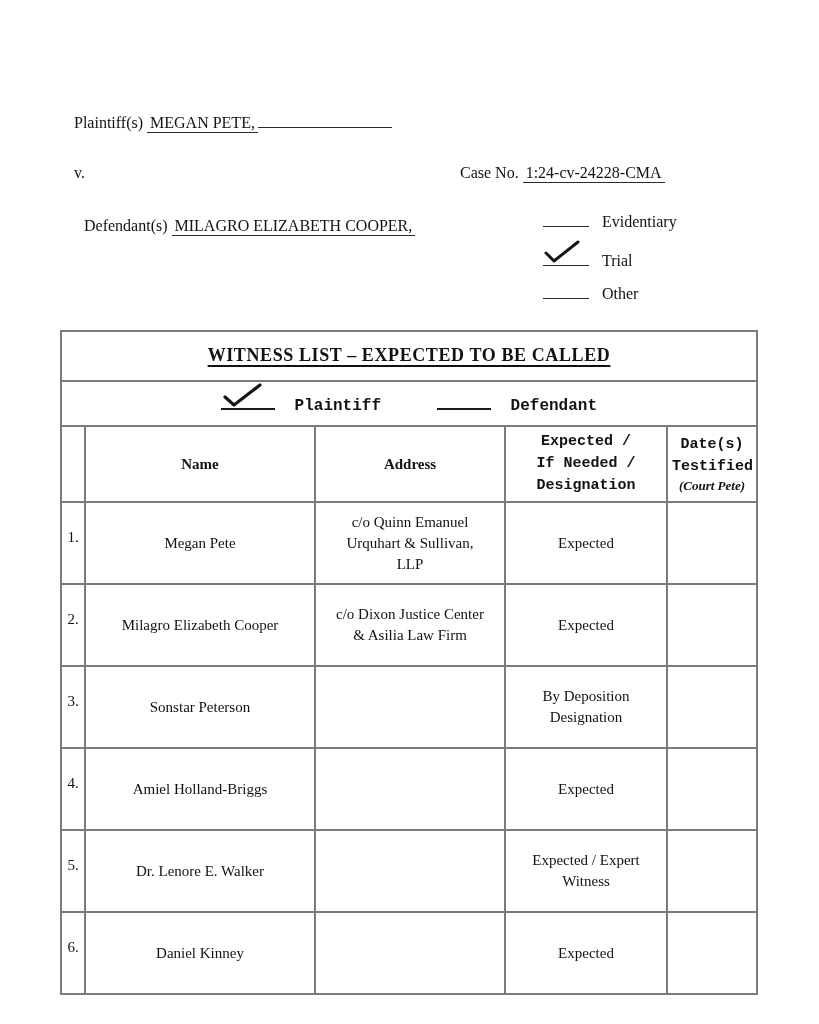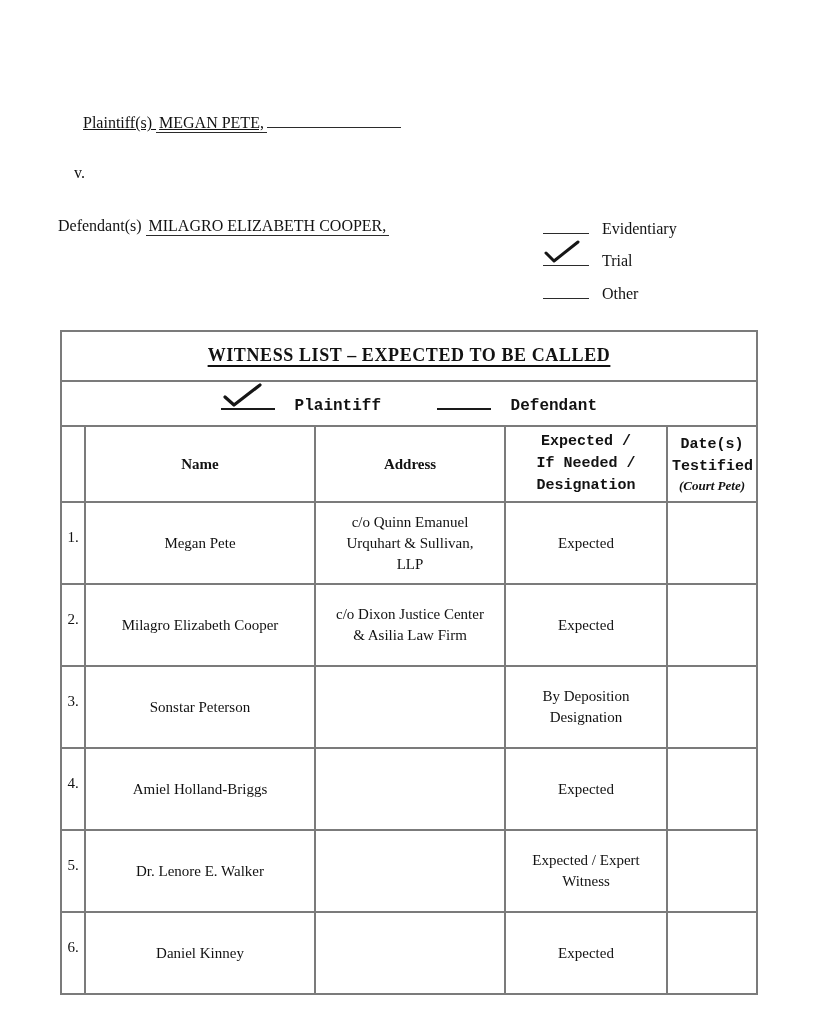--- a/index.html
+++ b/index.html
@@ -51,34 +51,38 @@
   .dates-note{font-size:13px;font-style:italic;font-weight:600;line-height:16px;}
   .data-row td{height:64px;}
   .num-cell{vertical-align:middle;padding-bottom:14px !important;}
   svg.chk{display:block;}
 </style>
 </head>
 <body>
 
 <div class="page">
 
-  <div class="abs caption-line" style="left:83px;top:112px;text-decoration:underline;">
+  <div class="abs caption-line" style="left:74px;top:112px;">
     <span>Plaintiff(s)</span>
     <span class="uline">MEGAN PETE,</span><span class="blank-tail"></span>
   </div>
 
   <div class="abs caption-line" style="left:74px;top:163px;">v.</div>
 
+  <div class="abs caption-line" style="left:460px;top:163px;">
+    <span>Case No.</span>
+    <span class="uline">1:24-cv-24228-CMA</span>
+  </div>
 
-  <div class="abs caption-line" style="left:58px;top:216px;">
+  <div class="abs caption-line" style="left:84px;top:216px;">
     <span>Defendant(s)</span>
     <span class="uline">MILAGRO ELIZABETH COOPER,</span>
   </div>
 
-  <div class="opt-row" style="top:218px;">
+  <div class="opt-row" style="top:211px;">
     <span class="blank"></span>
     <span class="lbl">Evidentiary</span>
   </div>
   <div class="opt-row" style="top:250px;">
     <span class="blank"><span class="checkmark">
           <svg class="chk" width="40" height="26" viewBox="0 0 40 26">
             <polyline points="4,14 12,22 36,3" fill="none" stroke="#161616" stroke-width="3" stroke-linecap="round" stroke-linejoin="round"></polyline>
           </svg>
         </span></span>
     <span class="lbl">Trial</span>

